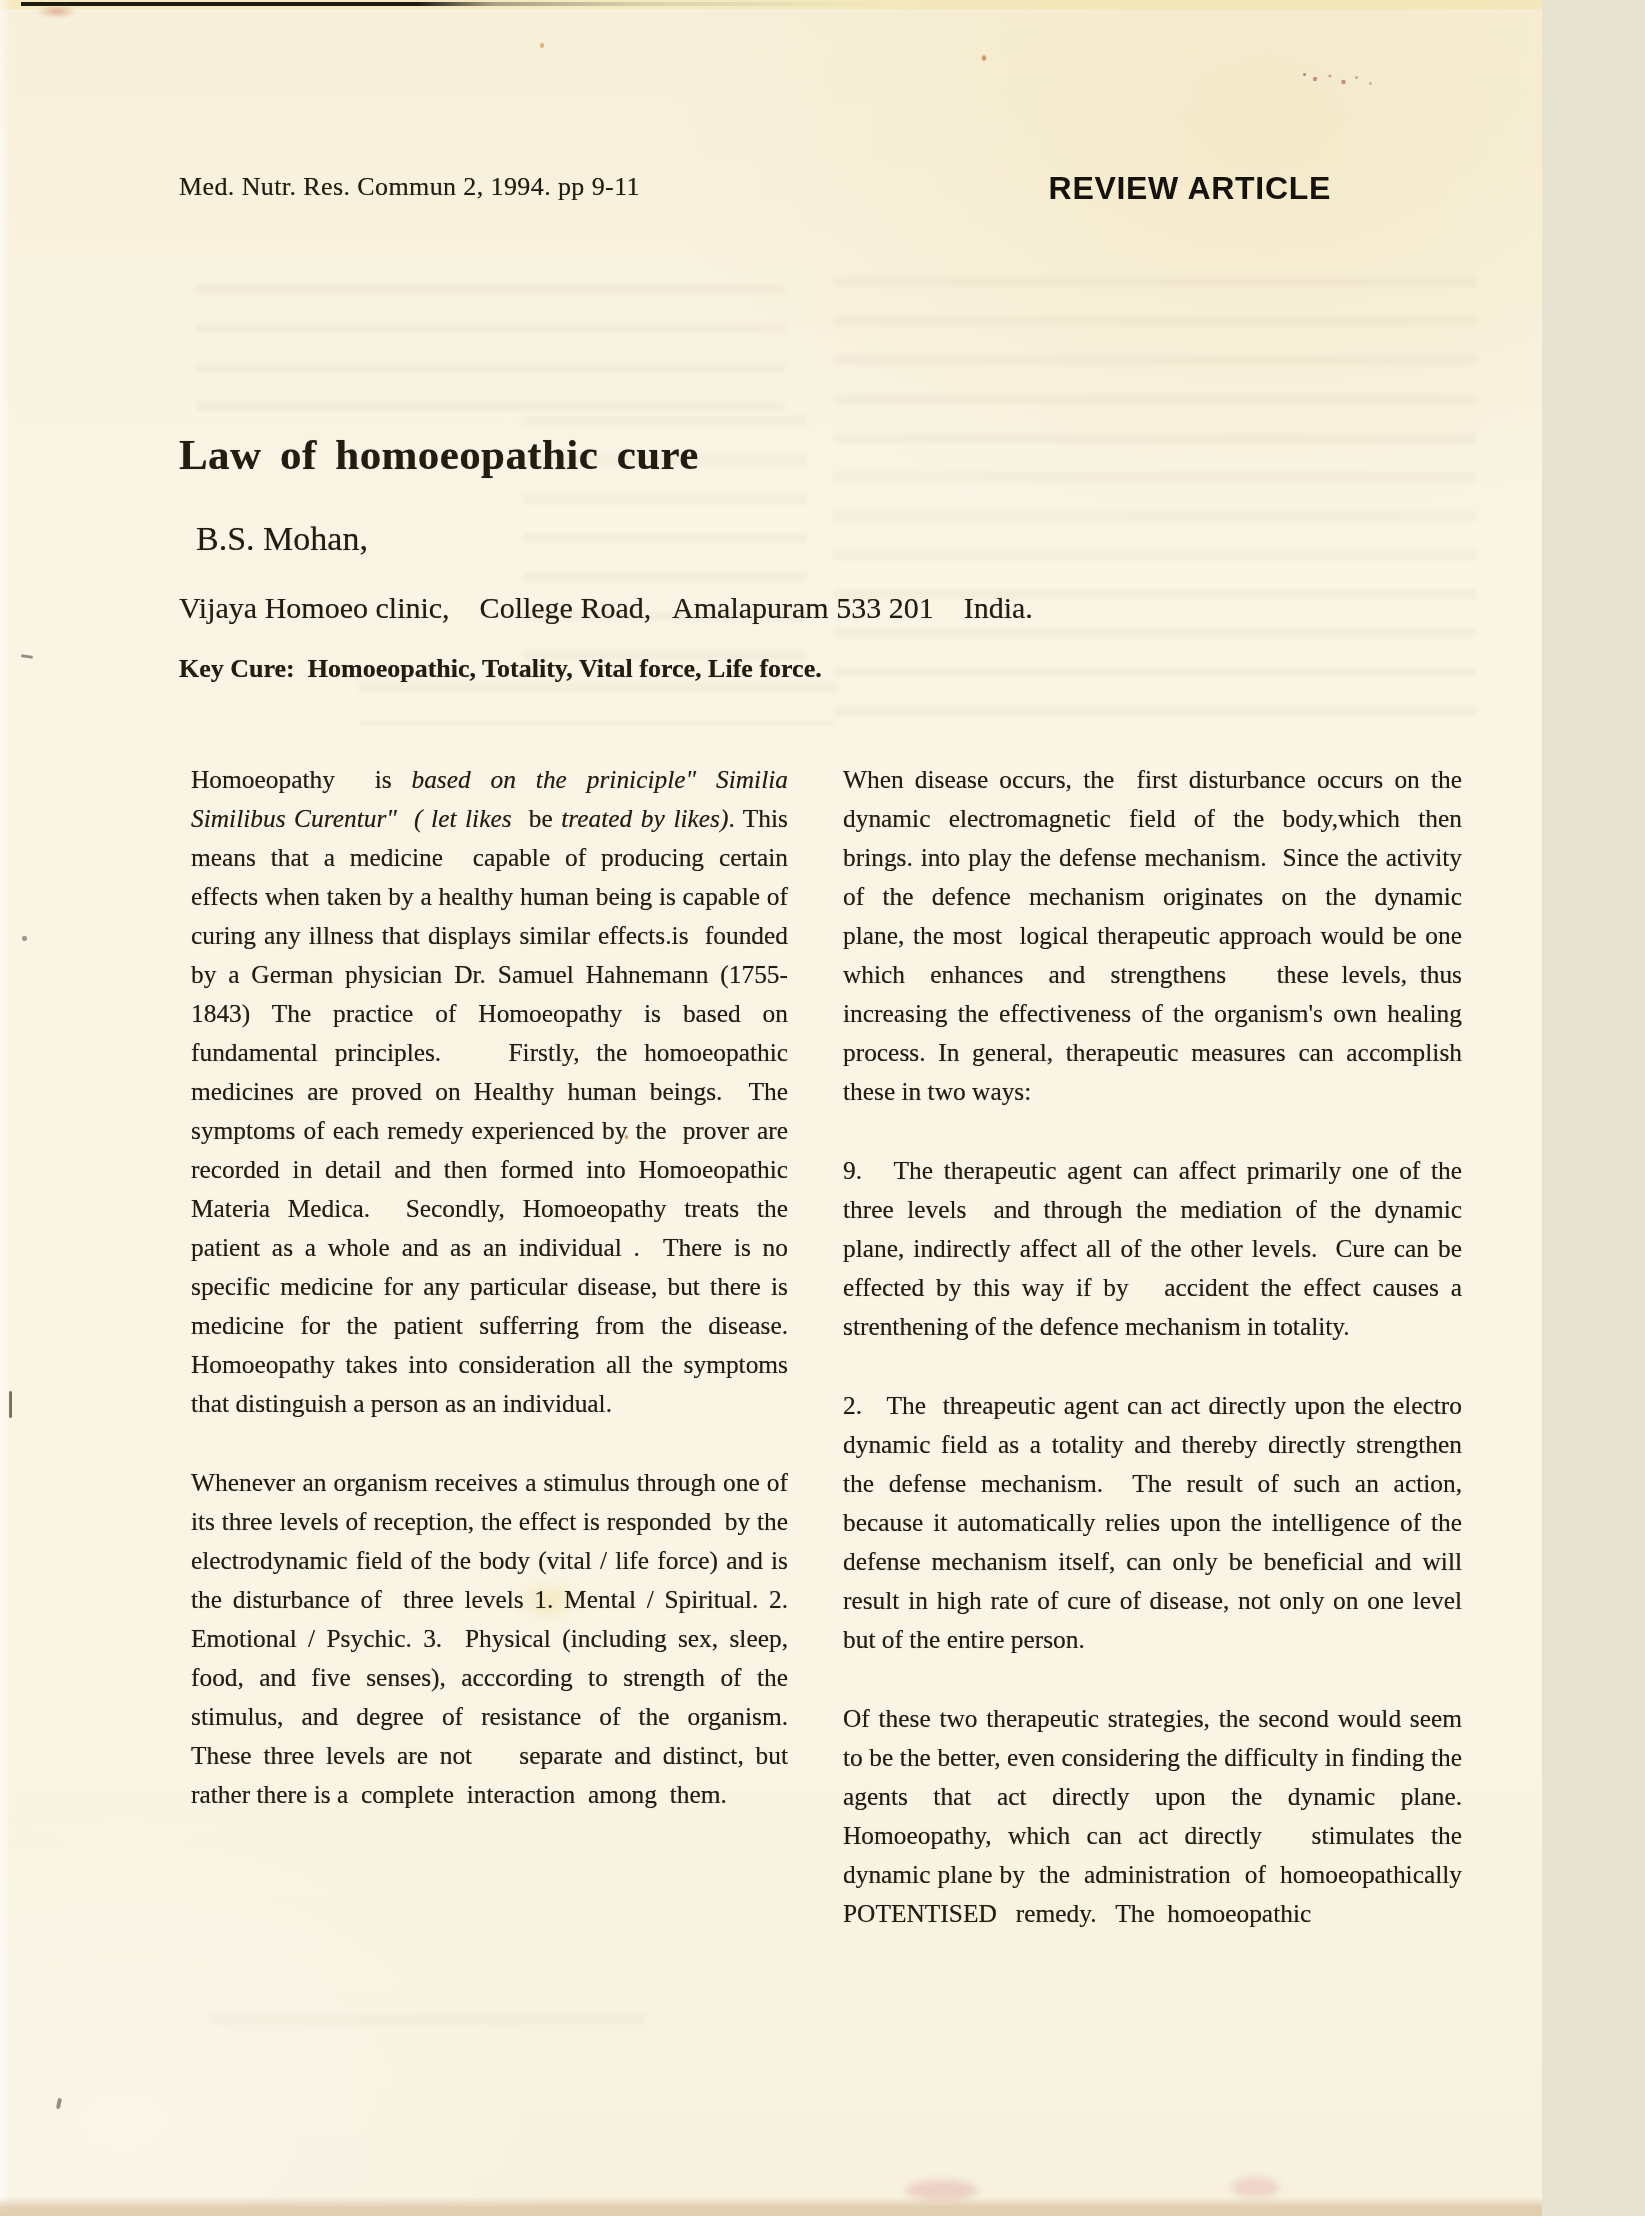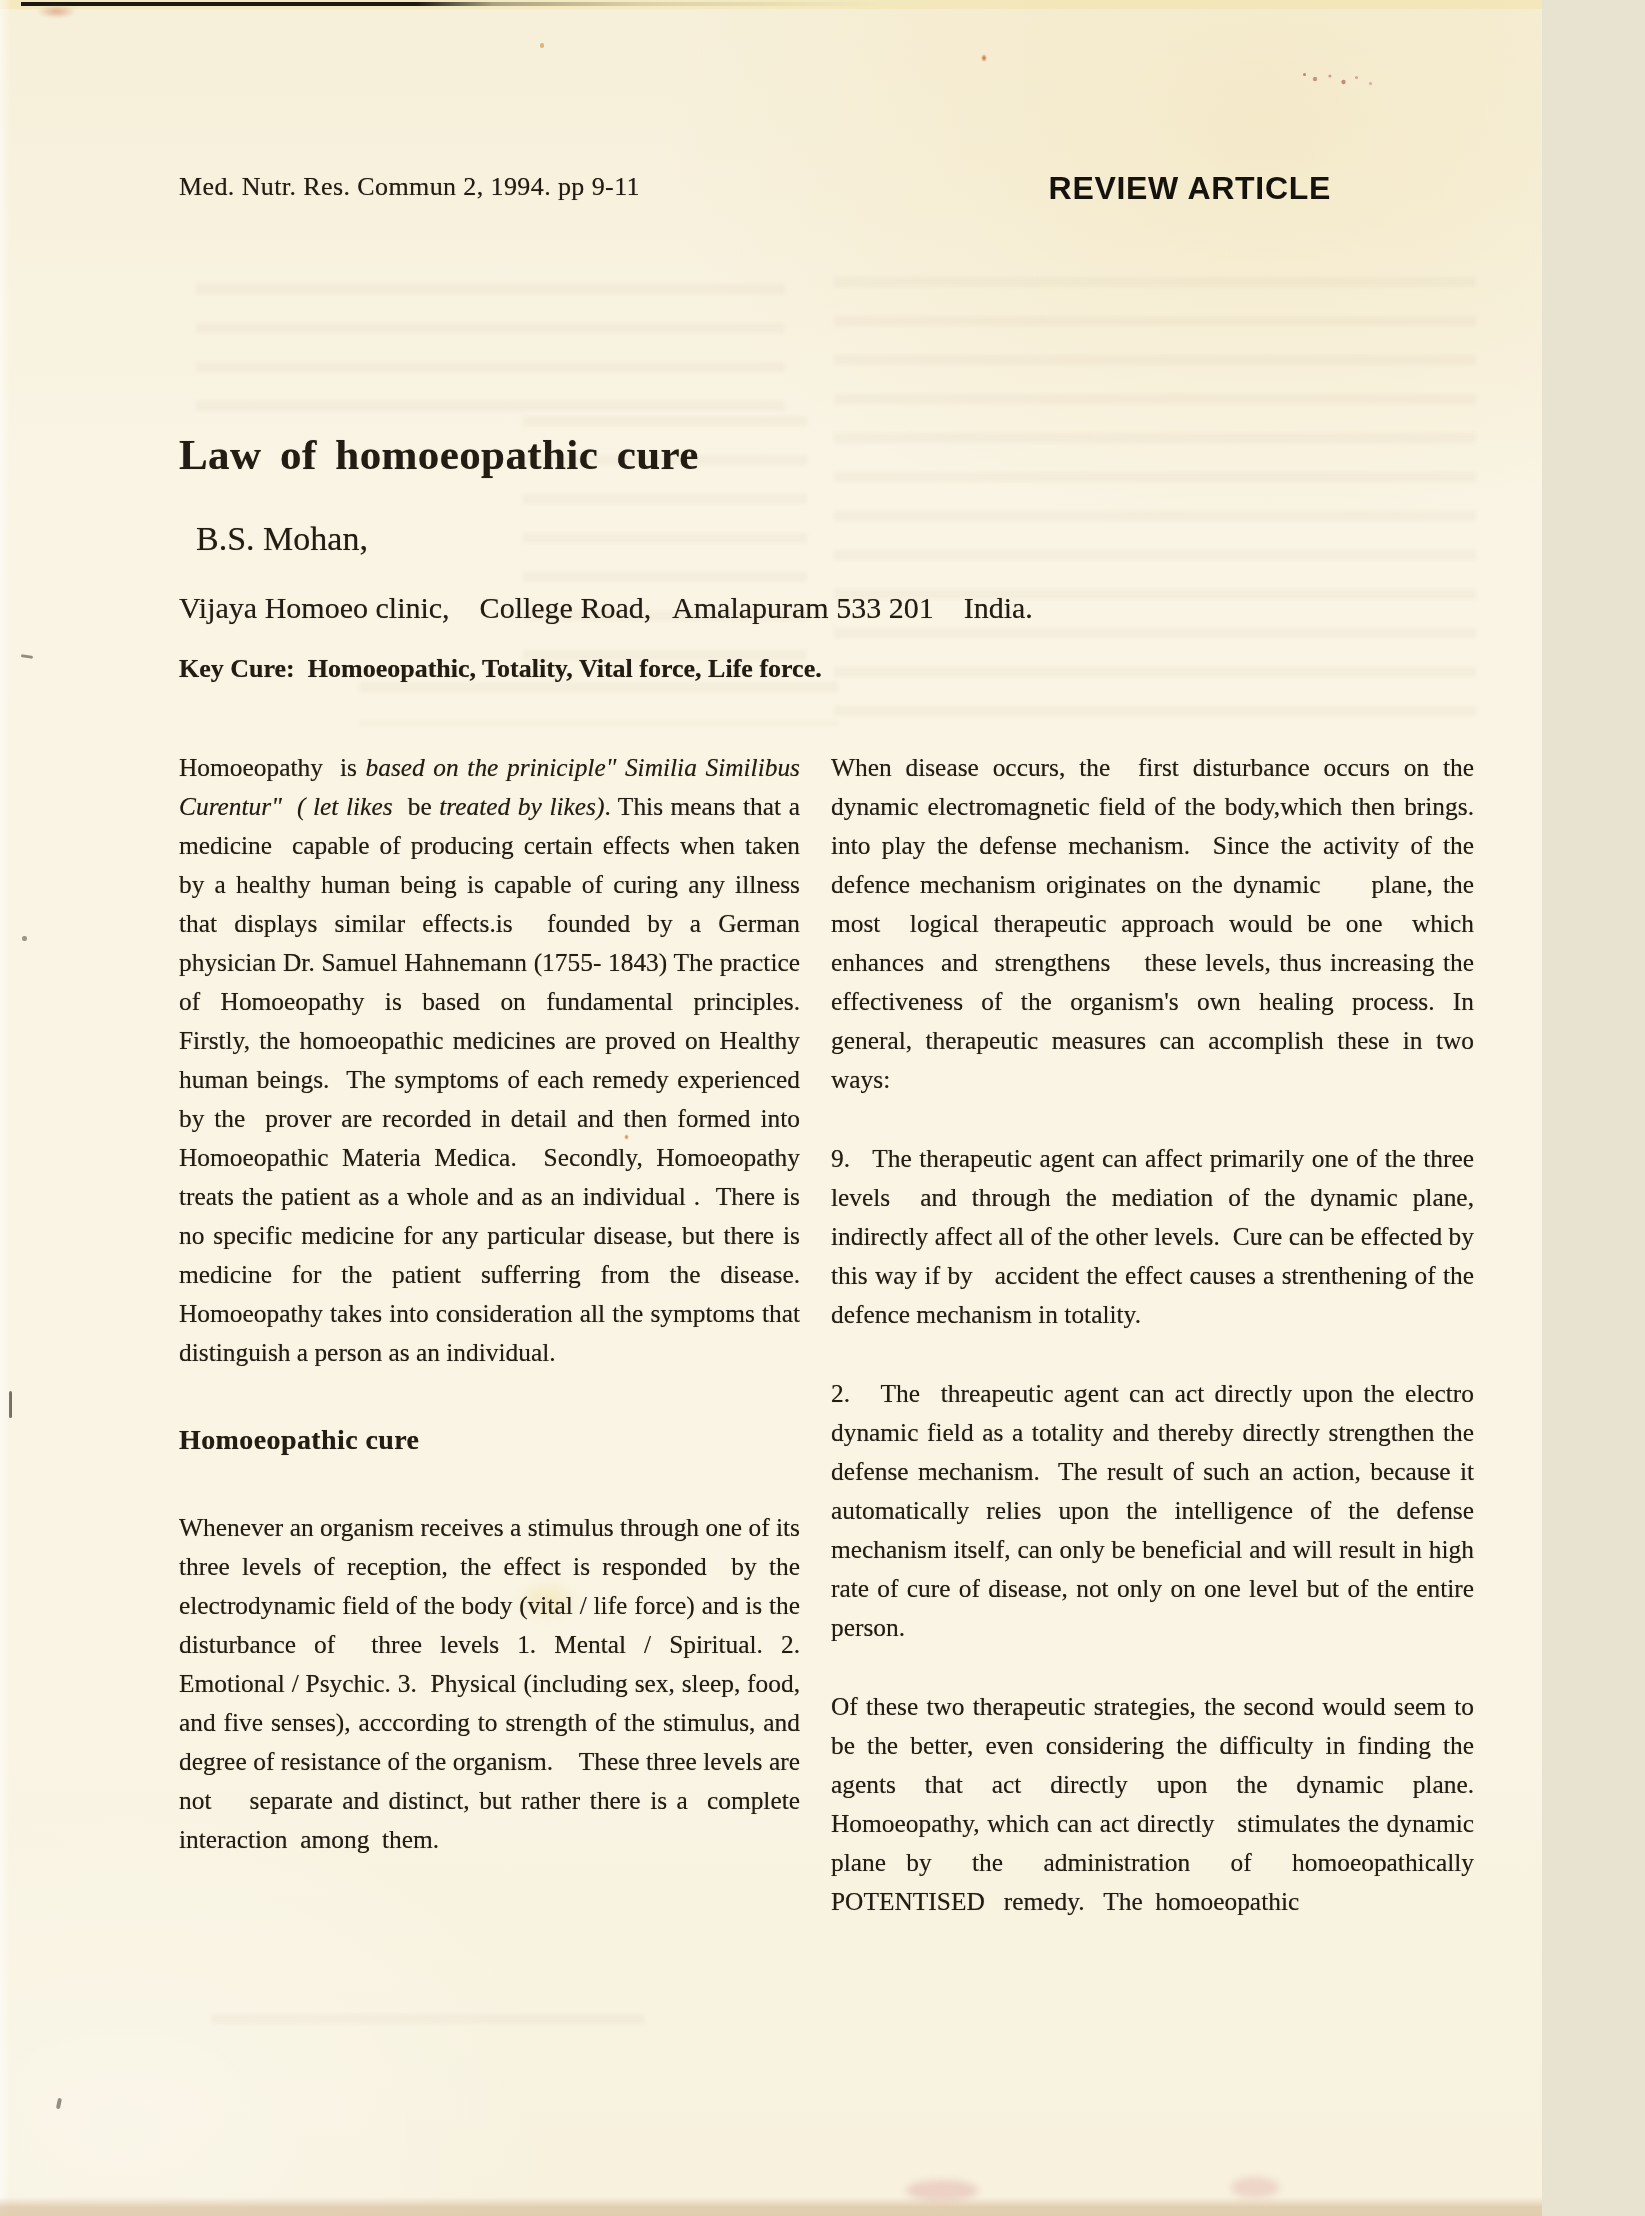--- a/index.html
+++ b/index.html
@@ -37,21 +37,21 @@
   .keywords{ position:absolute;left:179px;top:654px;font-size:26px;font-weight:bold; }
 
   
   .columns{
     position:absolute;left:179px;top:748px;width:1295px;
     display:flex;gap:31px;
   }
   .col{ font-size:25.4px;line-height:39px;text-align:justify; }
   .col-left{ width:621px; }
   .col-right{ width:643px; }
-  .col p{ margin:0; }
+  .col p{ margin:12px; }
   .col p + p{ margin-top:40px; }
   .section-heading{
     font-size:28px;font-weight:bold;letter-spacing:0.4px;
     margin:48px 0 49px 0;text-align:left;
   }
   em{ font-style:italic; }
 
   
   .top-strip{ position:absolute;left:0;top:0;width:1645px;height:9px;
     background:rgba(242,226,160,.45); }
@@ -128,21 +128,20 @@
   <h1 class="article-title ink" data-bind="article.title">Law of homoeopathic cure</h1>
   <div class="author ink" data-bind="article.author">B.S. Mohan,</div>
   <div class="affiliation ink" data-bind="article.affiliation">Vijaya Homoeo clinic,    College Road,   Amalapuram 533 201    India.</div>
   <div class="keywords ink"><span data-bind="article.keywords_label">Key Cure:</span><span>&nbsp;&nbsp;</span><span data-bind="article.keywords">Homoeopathic, Totality, Vital force, Life force.</span></div>
 
   <div class="columns">
 
     <div class="col col-left ink">
       <p><span data-bind="columns.left.p1_runs.0.t">Homoeopathy  is </span><em data-bind="columns.left.p1_runs.1.t">based on the priniciple" Similia Similibus Curentur"  ( let likes</em><span data-bind="columns.left.p1_runs.2.t">  be </span><em data-bind="columns.left.p1_runs.3.t">treated by likes)</em><span data-bind="columns.left.p1_runs.4.t">. This means that a medicine  capable of producing certain effects when taken by a healthy human being is capable of curing any illness that displays similar effects.is  founded by a German physician Dr. Samuel Hahnemann (1755- 1843) The practice of Homoeopathy is based on fundamental principles.    Firstly, the homoeopathic medicines are proved on Healthy human beings.  The symptoms of each remedy experienced by the  prover are recorded in detail and then formed into Homoeopathic Materia Medica.  Secondly, Homoeopathy treats the patient as a whole and as an individual .  There is no specific medicine for any particular disease, but there is medicine for the patient sufferring from the disease.  Homoeopathy takes into consideration all the symptoms that distinguish a person as an individual.</span></p>
 
-      <h2 class="section-heading" data-bind="columns.left.section_heading">Homoeopathic cure</h2>
 
       <p data-bind="columns.left.p2">Whenever an organism receives a stimulus through one of its three levels of reception, the effect is responded  by the electrodynamic field of the body (vital / life force) and is the disturbance of  three levels 1. Mental / Spiritual. 2. Emotional / Psychic. 3.  Physical (including sex, sleep, food, and five senses), acccording to strength of the stimulus, and degree of resistance of the organism.    These three levels are not    separate and distinct, but rather there is a  complete  interaction  among  them.</p>
     </div>
 
     <div class="col col-right ink">
       <p data-bind="columns.right.p1">When disease occurs, the  first disturbance occurs on the dynamic electromagnetic field of the body,which then brings. into play the defense mechanism.  Since the activity of the defence mechanism originates on the dynamic     plane, the most  logical therapeutic approach would be one  which  enhances  and  strengthens    these levels, thus increasing the effectiveness of the organism's own healing process. In general, therapeutic measures can accomplish these in two ways:</p>
       <p data-bind="columns.right.item1">9.   The therapeutic agent can affect primarily one of the three levels  and through the mediation of the dynamic plane, indirectly affect all of the other levels.  Cure can be effected by this way if by   accident the effect causes a strenthening of the defence mechanism in totality.</p>
       <p data-bind="columns.right.item2">2.   The  threapeutic agent can act directly upon the electro dynamic field as a totality and thereby directly strengthen the defense mechanism.  The result of such an action, because it automatically relies upon the intelligence of the defense mechanism itself, can only be beneficial and will result in high rate of cure of disease, not only on one level but of the entire person.</p>
       <p data-bind="columns.right.p4">Of these two therapeutic strategies, the second would seem to be the better, even considering the difficulty in finding the agents that act directly upon the dynamic plane.  Homoeopathy, which can act directly   stimulates the dynamic plane by  the  administration  of  homoeopathically POTENTISED   remedy.   The  homoeopathic</p>
     </div>

